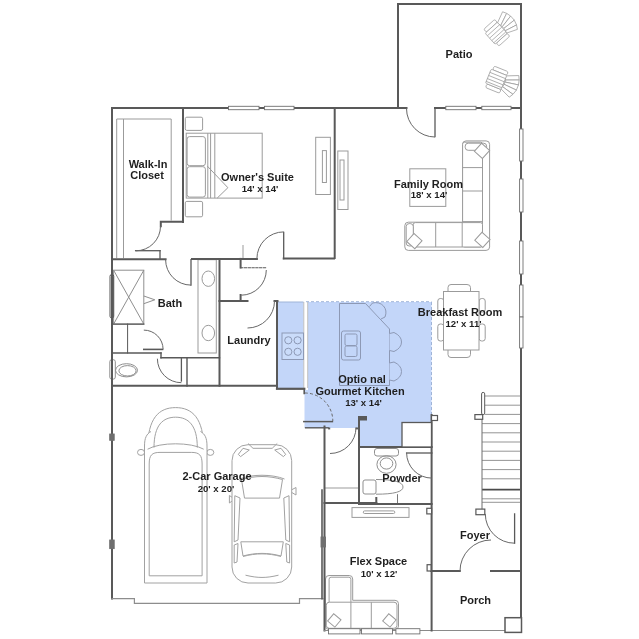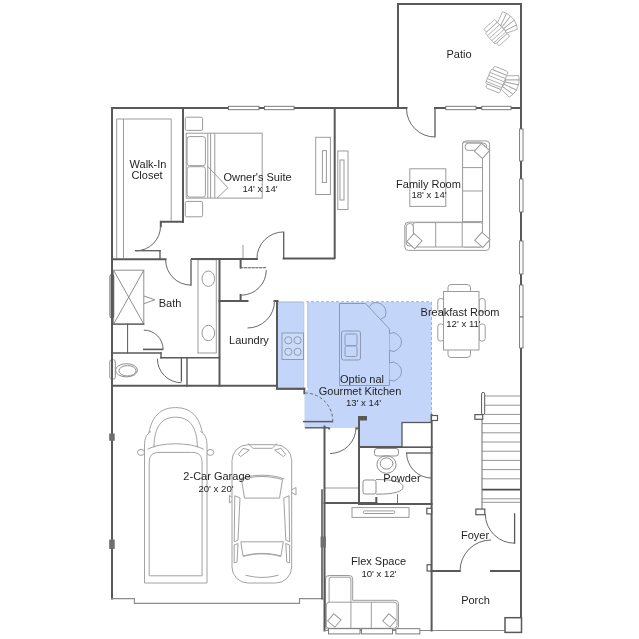--- a/index.html
+++ b/index.html
@@ -1,16 +1,16 @@
 <!DOCTYPE html>
 <html><head>
 <meta charset="utf-8">
 <style>
 html,body{margin:0;padding:0;background:#ffffff;}
-#plan{width:639px;height:639px;position:relative;font-family:"Liberation Sans",sans-serif;}
+#plan{width:639px;height:639px;position:relative;font-family:"Liberation Sans",sans-serif;font-weight:bold;}
 text{font-family:"Liberation Sans",sans-serif;fill:#1f1f1f;}
 .rm{font-size:11px;}
 .dm{font-size:9.6px;}
 </style>
 </head>
 <body>
 <div id="plan">
 <svg width="639" height="639" viewBox="0 0 639 639">
 <rect x="0" y="0" width="639" height="639" fill="#ffffff"></rect>
 

